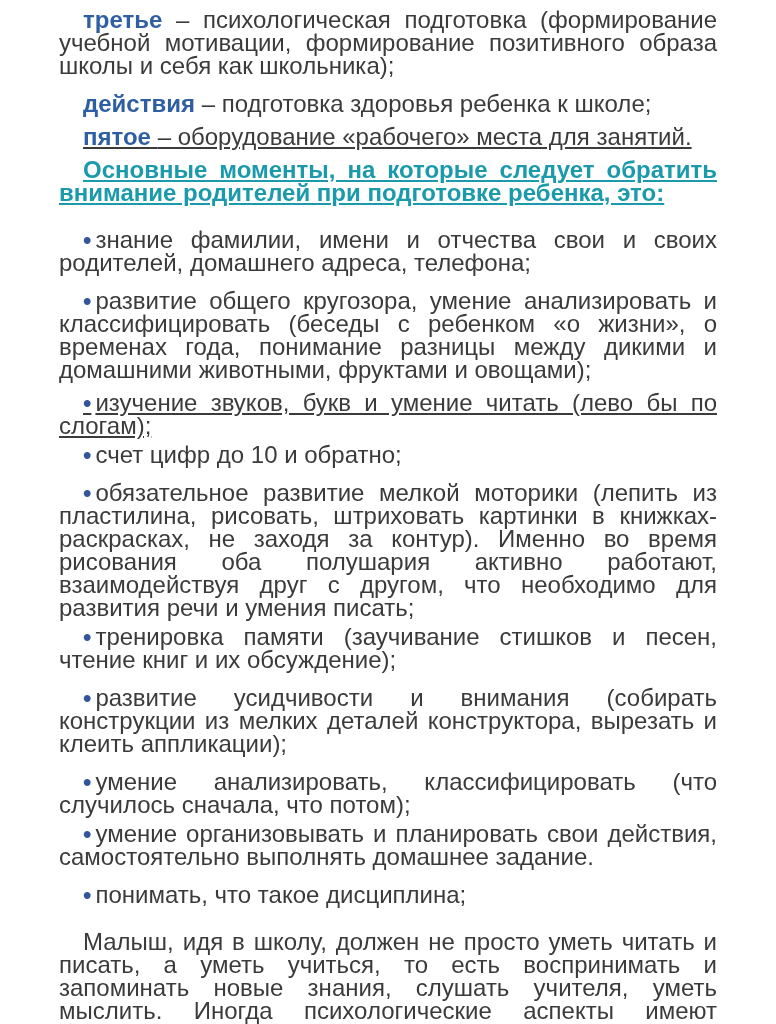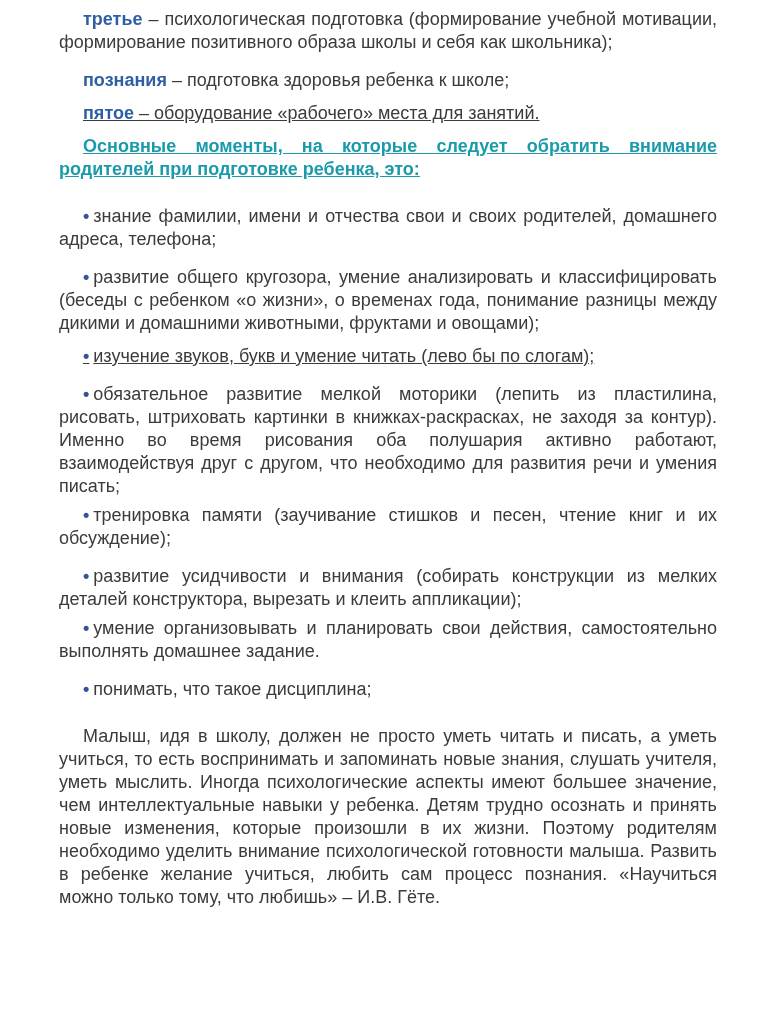--- a/index.html
+++ b/index.html
@@ -15,21 +15,21 @@
     background:var(--page-bg);
     font-family:"Liberation Sans","DejaVu Sans",sans-serif;
   }
   .page{
     box-sizing:border-box;
     width:776px;height:1024px;
     padding:8px 59px 0 59px;
   }
   .para,.heading{
     margin:0;
-    font-size:18px;
+    font-size:24px;
     line-height:23px;
     text-align:justify;
     text-indent:24px;
     color:var(--body-text);
   }
   .lead{
     color:var(--lead-blue);
     font-weight:bold;
   }
   .heading{
@@ -46,40 +46,42 @@
   .mt-lg{margin-top:15px;}
   .mt-xl{margin-top:24px;}
 </style>
 </head>
 <body>
 
 <div class="page">
 
   <p class="para"><strong class="lead">третье</strong> <span>– психологическая подготовка (формирование учебной мотивации, формирование позитивного образа школы и себя как школьника);</span></p>
 
-  <p class="para mt-lg"><strong class="lead">познания</strong> <span>– подготовка здоровья ребенка к школе;</span></p>
+  <p class="para mt-lg"><strong class="lead">действия</strong> <span>– подготовка здоровья ребенка к школе;</span></p>
 
   <p class="para mt-md"><strong class="lead">пятое</strong> <span>– оборудование «рабочего» места для занятий.</span></p>
 
   <p class="heading mt-md">Основные моменты, на которые следует обратить внимание родителей при подготовке ребенка, это:</p>
 
   <p class="para mt-xl"><span class="dot">•</span><span>знание фамилии, имени и отчества свои и своих родителей, домашнего адреса, телефона;</span></p>
 
   <p class="para mt-lg"><span class="dot">•</span><span>развитие общего кругозора, умение анализировать и классифицировать (беседы с ребенком «о жизни», о временах года, понимание разницы между дикими и домашними животными, фруктами и овощами);</span></p>
 
   <p class="para mt-md"><span class="dot">•</span><span>изучение звуков, букв и умение читать (лево бы по слогам);</span></p>
 
+  <p class="para mt-sm"><span class="dot">•</span><span>счет цифр до 10 и обратно;</span></p>
 
 
   <p class="para mt-lg"><span class="dot">•</span><span>обязательное развитие мелкой моторики (лепить из пластилина, рисовать, штриховать картинки в книжках-раскрасках, не заходя за контур). Именно во время рисования оба полушария активно работают, взаимодействуя друг с другом, что необходимо для развития речи и умения писать;</span></p>
 
   <p class="para mt-sm"><span class="dot">•</span><span>тренировка памяти (заучивание стишков и песен, чтение книг и их обсуждение);</span></p>
 
   <p class="para mt-lg"><span class="dot">•</span><span>развитие усидчивости и внимания (собирать конструкции из мелких деталей конструктора, вырезать и клеить аппликации);</span></p>
 
+  <p class="para mt-lg"><span class="dot">•</span><span>умение анализировать, классифицировать (что случилось сначала, что потом);</span></p>
 
   <p class="para mt-sm"><span class="dot">•</span><span>умение организовывать и планировать свои действия, самостоятельно выполнять домашнее задание.</span></p>
 
   <p class="para mt-lg"><span class="dot">•</span><span>понимать, что такое дисциплина;</span></p>
 
   <p class="para mt-xl">Малыш, идя в школу, должен не просто уметь читать и писать, а уметь учиться, то есть воспринимать и запоминать новые знания, слушать учителя, уметь мыслить. Иногда психологические аспекты имеют большее значение, чем интеллектуальные навыки у ребенка. Детям трудно осознать и принять новые изменения, которые произошли в их жизни. Поэтому родителям необходимо уделить внимание психологической готовности малыша. Развить в ребенке желание учиться, любить сам процесс познания. «Научиться можно только тому, что любишь» – И.В. Гёте.</p>
 
 </div>
 
 </body></html>

